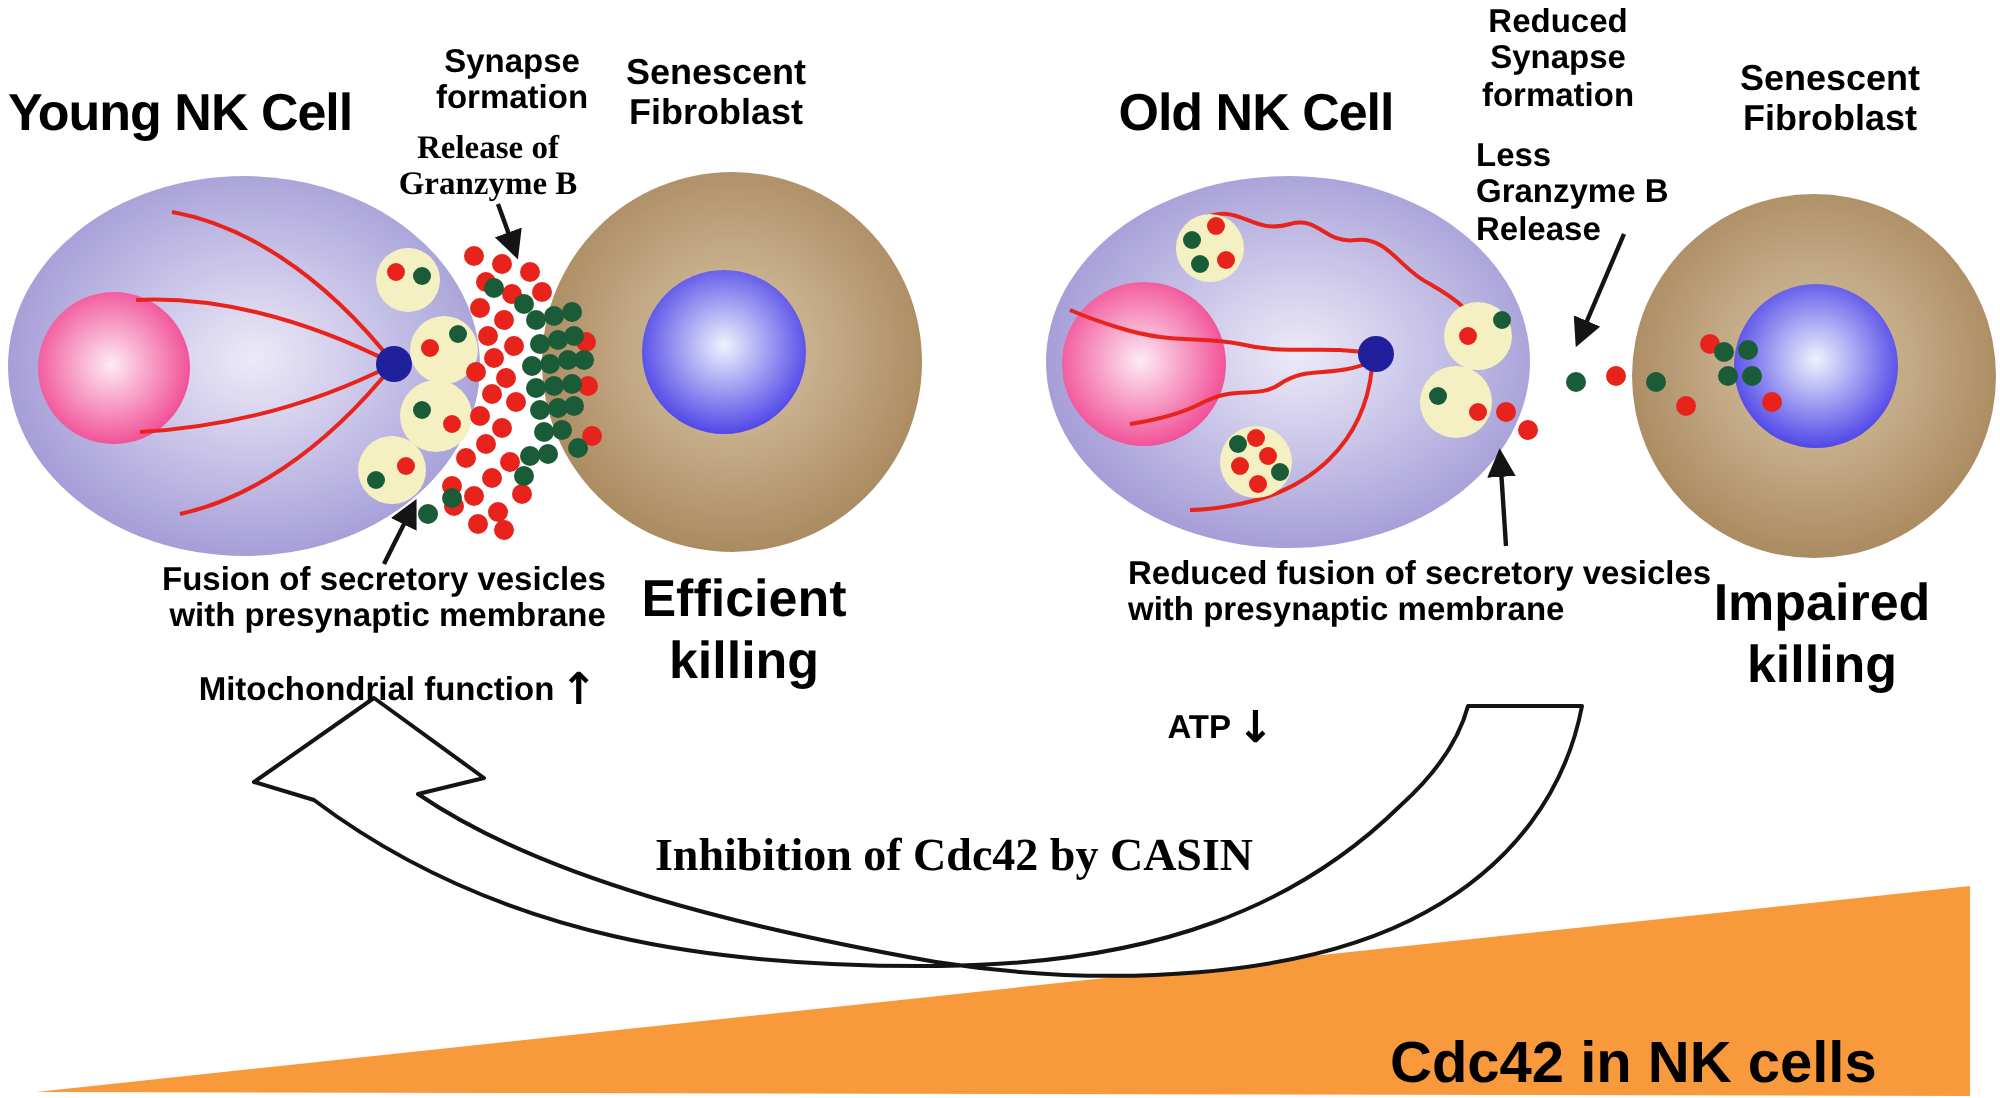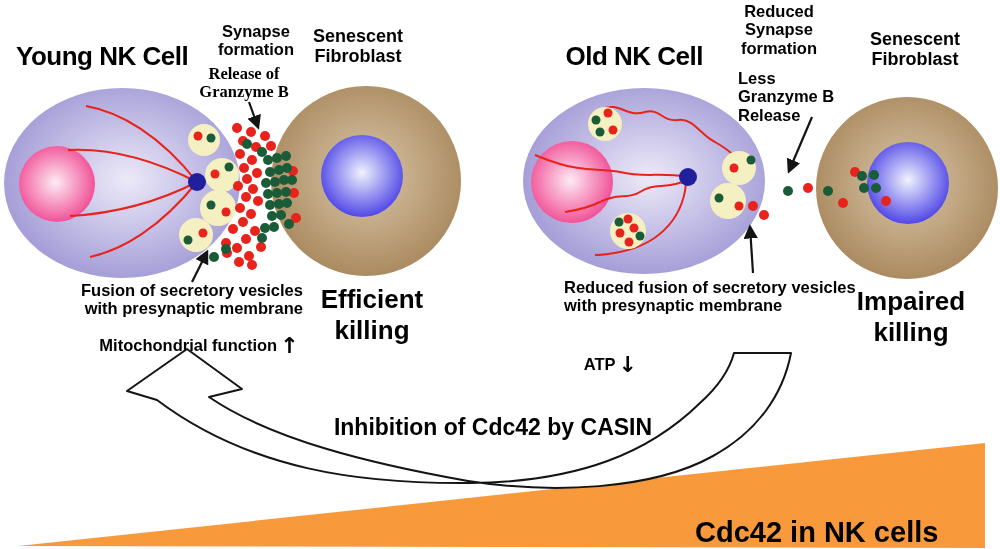--- a/index.html
+++ b/index.html
@@ -196,21 +196,21 @@
       </g>
 
     <g fill="none" style="stroke:var(--arrow-black)" stroke-width="2.2">
       <line x1="249" y1="102" x2="258" y2="127" marker-end="url(#ah)"></line>
       <line x1="192" y1="282" x2="207" y2="252" marker-end="url(#ah)"></line>
       <line x1="812" y1="117" x2="789" y2="171" marker-end="url(#ah)"></line>
       <line x1="753" y1="273" x2="750" y2="227" marker-end="url(#ah)"></line>
     </g>
   </svg>
 
-  <div class="label title" style="left:16px;top:42px;text-align:center;">Young NK Cell</div>
+  <div class="label title" style="left:4px;top:42px;text-align:center;">Young NK Cell</div>
 
   <div class="label small center" style="left:200px;top:22px;width:112px;">Synapse
 formation</div>
 
   <div class="label small center" style="left:188px;top:65px;width:112px;font-family:Liberation Serif, serif;">Release of
 Granzyme B</div>
 
   <div class="label subtitle" style="left:292px;top:26px;width:132px;">Senescent
 Fibroblast</div>
 
@@ -218,21 +218,21 @@
 with presynaptic membrane</div>
 
   <div class="label small" style="left:81px;top:316px;">
     <span>Mitochondrial function</span><span class="updown">↑</span>
   </div>
 
 
   <div class="label kill" style="left:307px;top:284px;width:130px;">Efficient
 killing</div>
 
-  <div class="label title" style="left:553px;top:42px;width:150px;text-align:right;">Old NK Cell</div>
+  <div class="label title" style="left:553px;top:42px;width:150px;text-align:center;">Old NK Cell</div>
 
   <div class="label small center" style="left:724px;top:2px;width:110px;">Reduced
 Synapse
 formation</div>
 
   <div class="label small" style="left:738px;top:69px;">Less
 Granzyme B
 Release</div>
 
   <div class="label subtitle" style="left:849px;top:29px;width:132px;">Senescent
@@ -242,16 +242,16 @@
 with presynaptic membrane</div>
 
 
   <div class="label small" style="left:566px;top:335px;">
     <span>ATP</span><span class="updown">↓</span>
   </div>
 
   <div class="label kill" style="left:845px;top:286px;width:132px;">Impaired
 killing</div>
 
-  <div class="label inhib" style="left:328px;top:415px;width:330px;">Inhibition of Cdc42 by CASIN</div>
+  <div class="label inhib" style="left:312px;top:415px;width:330px;font-family:Liberation Serif, serif;">Inhibition of Cdc42 by CASIN</div>
 
   <div class="label wedge-t" style="left:695px;top:492px;width:275px;">Cdc42 in NK cells</div>
 </div>
 
 </body></html>

